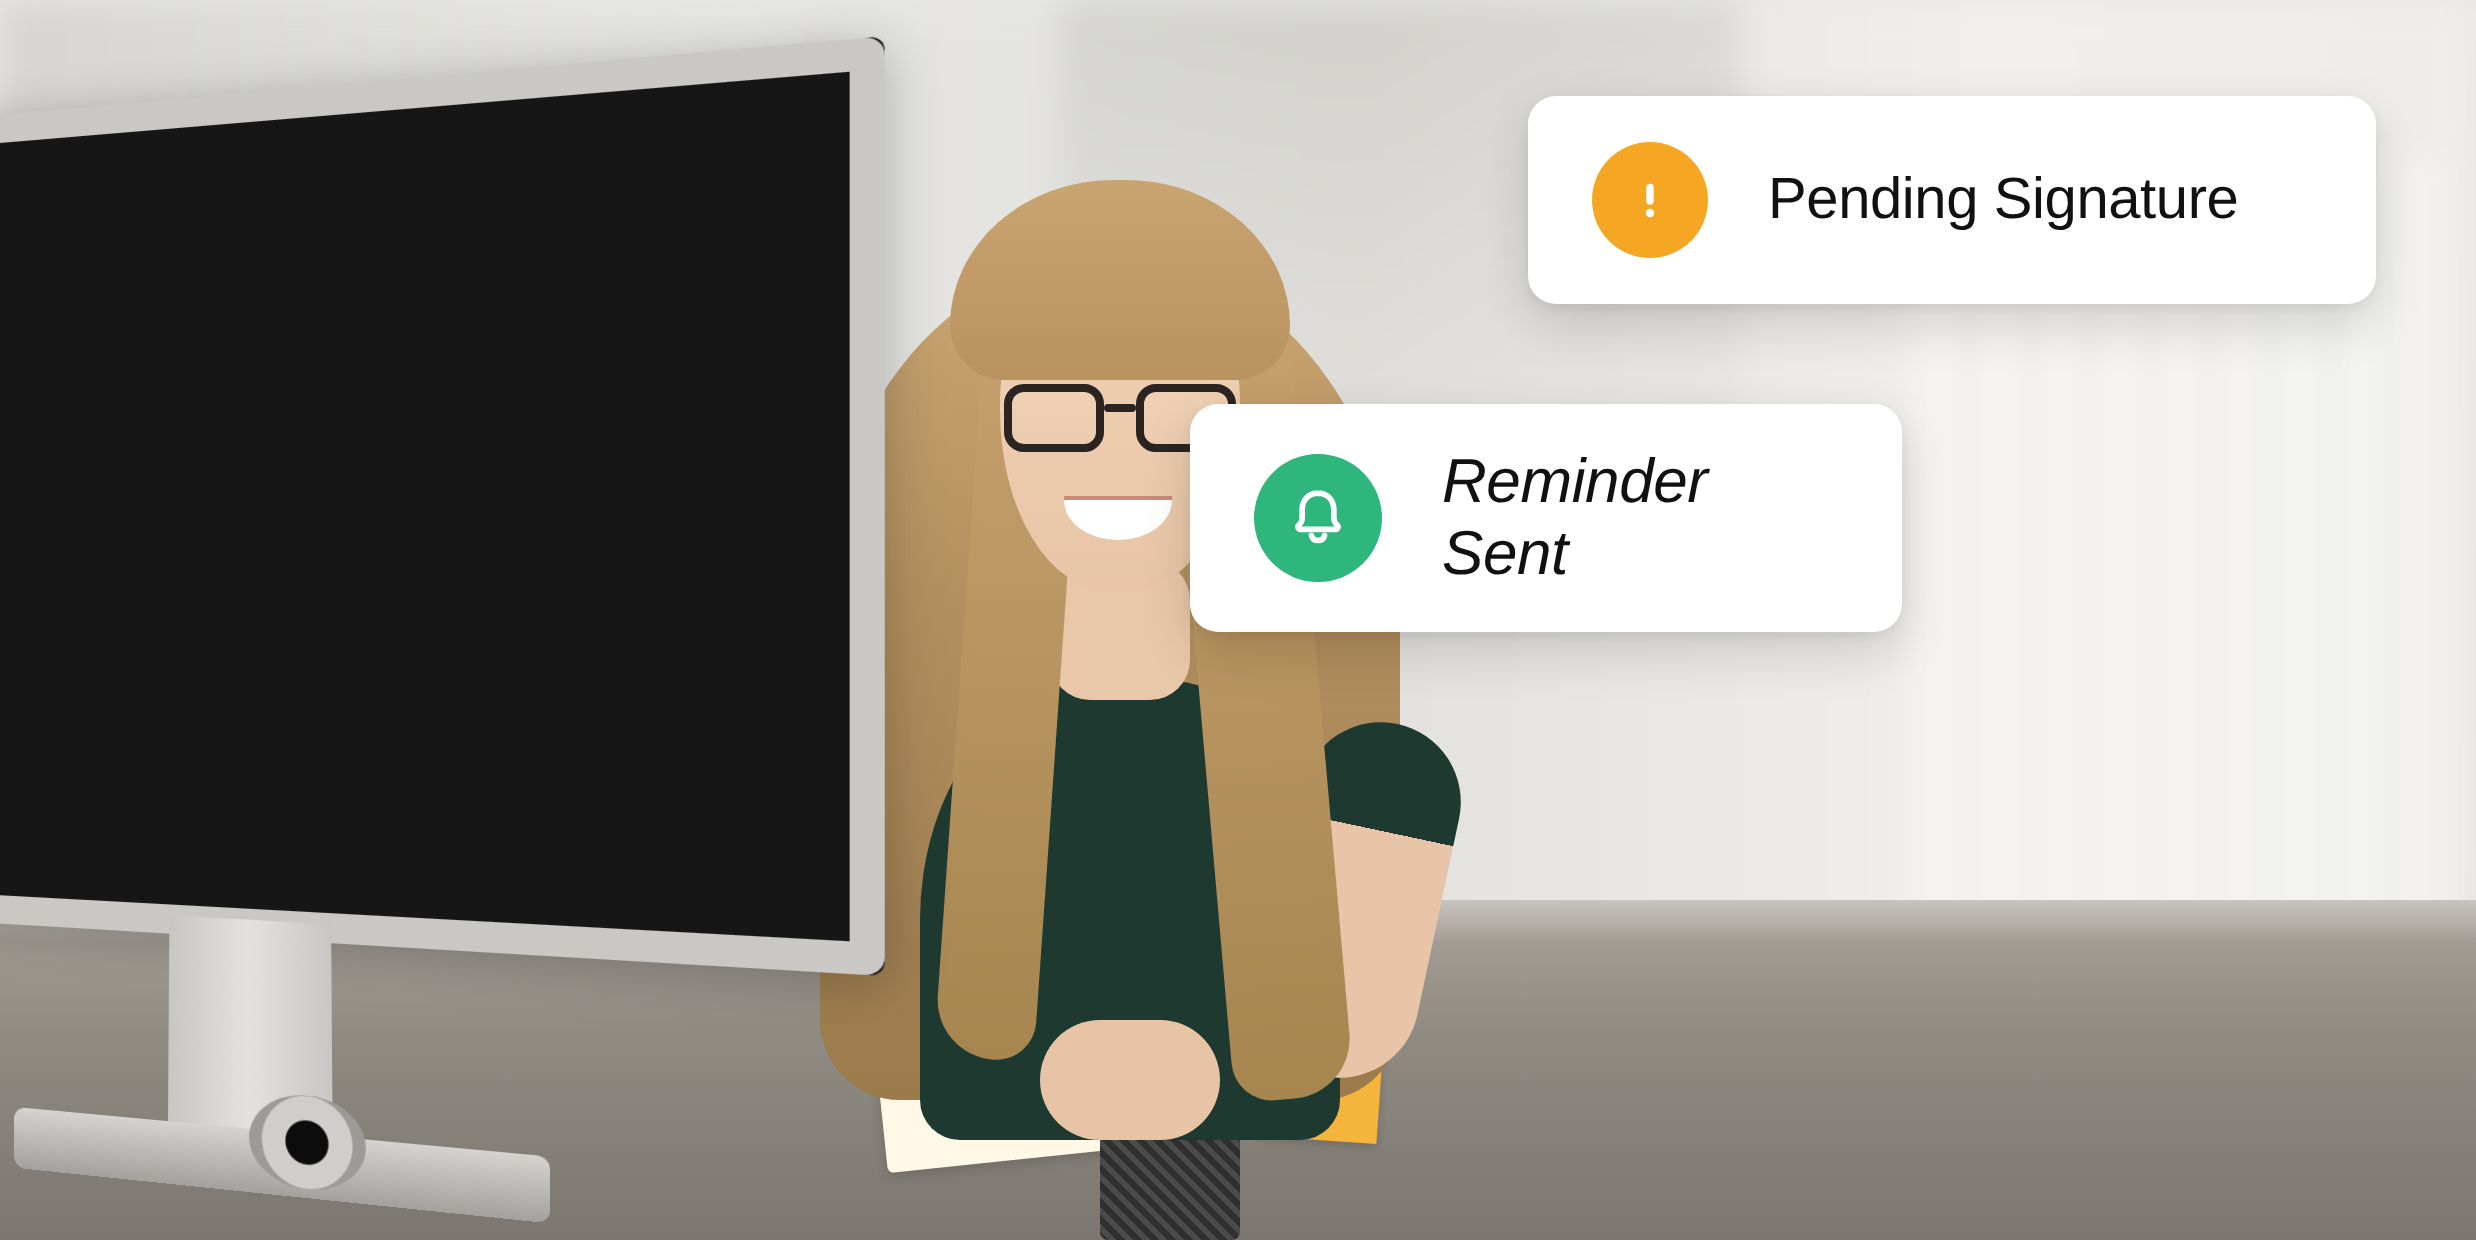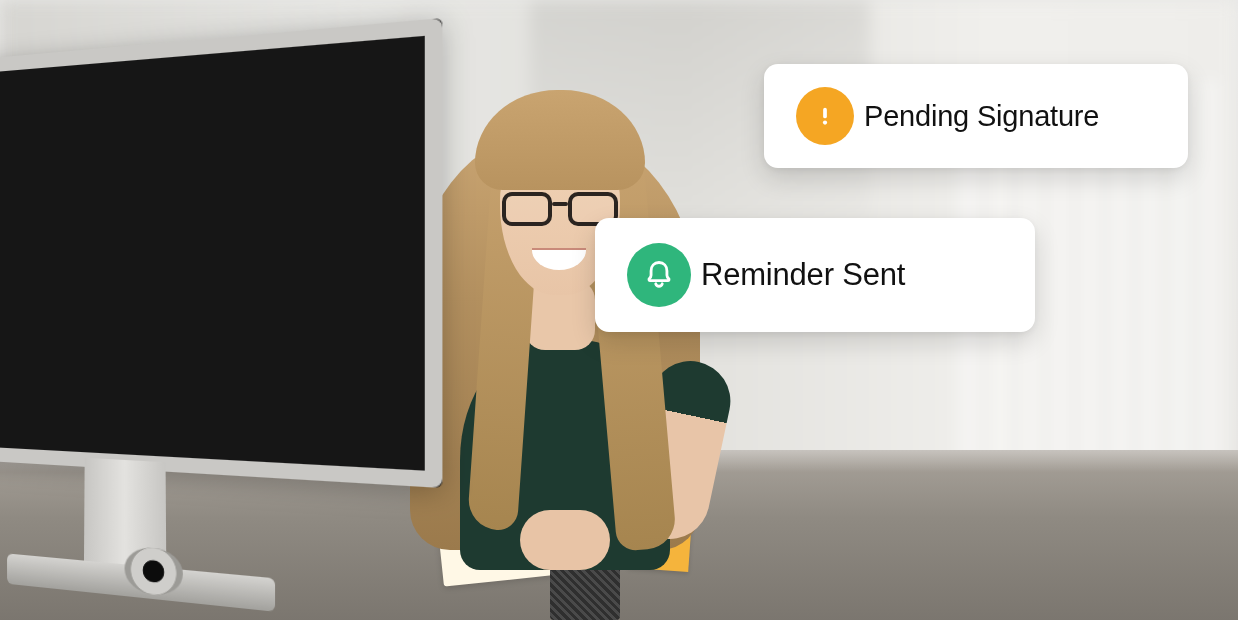--- a/index.html
+++ b/index.html
@@ -304,34 +304,34 @@
     }
     
     .card {
       position: absolute;
       background: #fff;
       border-radius: 14px;
       box-shadow: 0 10px 26px rgba(0,0,0,0.14), 0 2px 6px rgba(0,0,0,0.06);
       display: flex;
       align-items: center;
       padding: 0 32px;
-      gap: 10px;
-      margin-top: 16px;
+      gap: 30px;
     }
     .card-pending {
       right: 50px;
       top: 48px;
       width: 424px;
       height: 104px;
     }
     .card-reminder {
       left: 595px;
       top: 202px;
-      width: 440px;
+      width: 356px;
       height: 114px;
+      font-style: italic;
     }
     .icon-circle {
       width: 58px;
       height: 58px;
       border-radius: 50%;
       display: flex;
       align-items: center;
       justify-content: center;
       flex-shrink: 0;
     }

